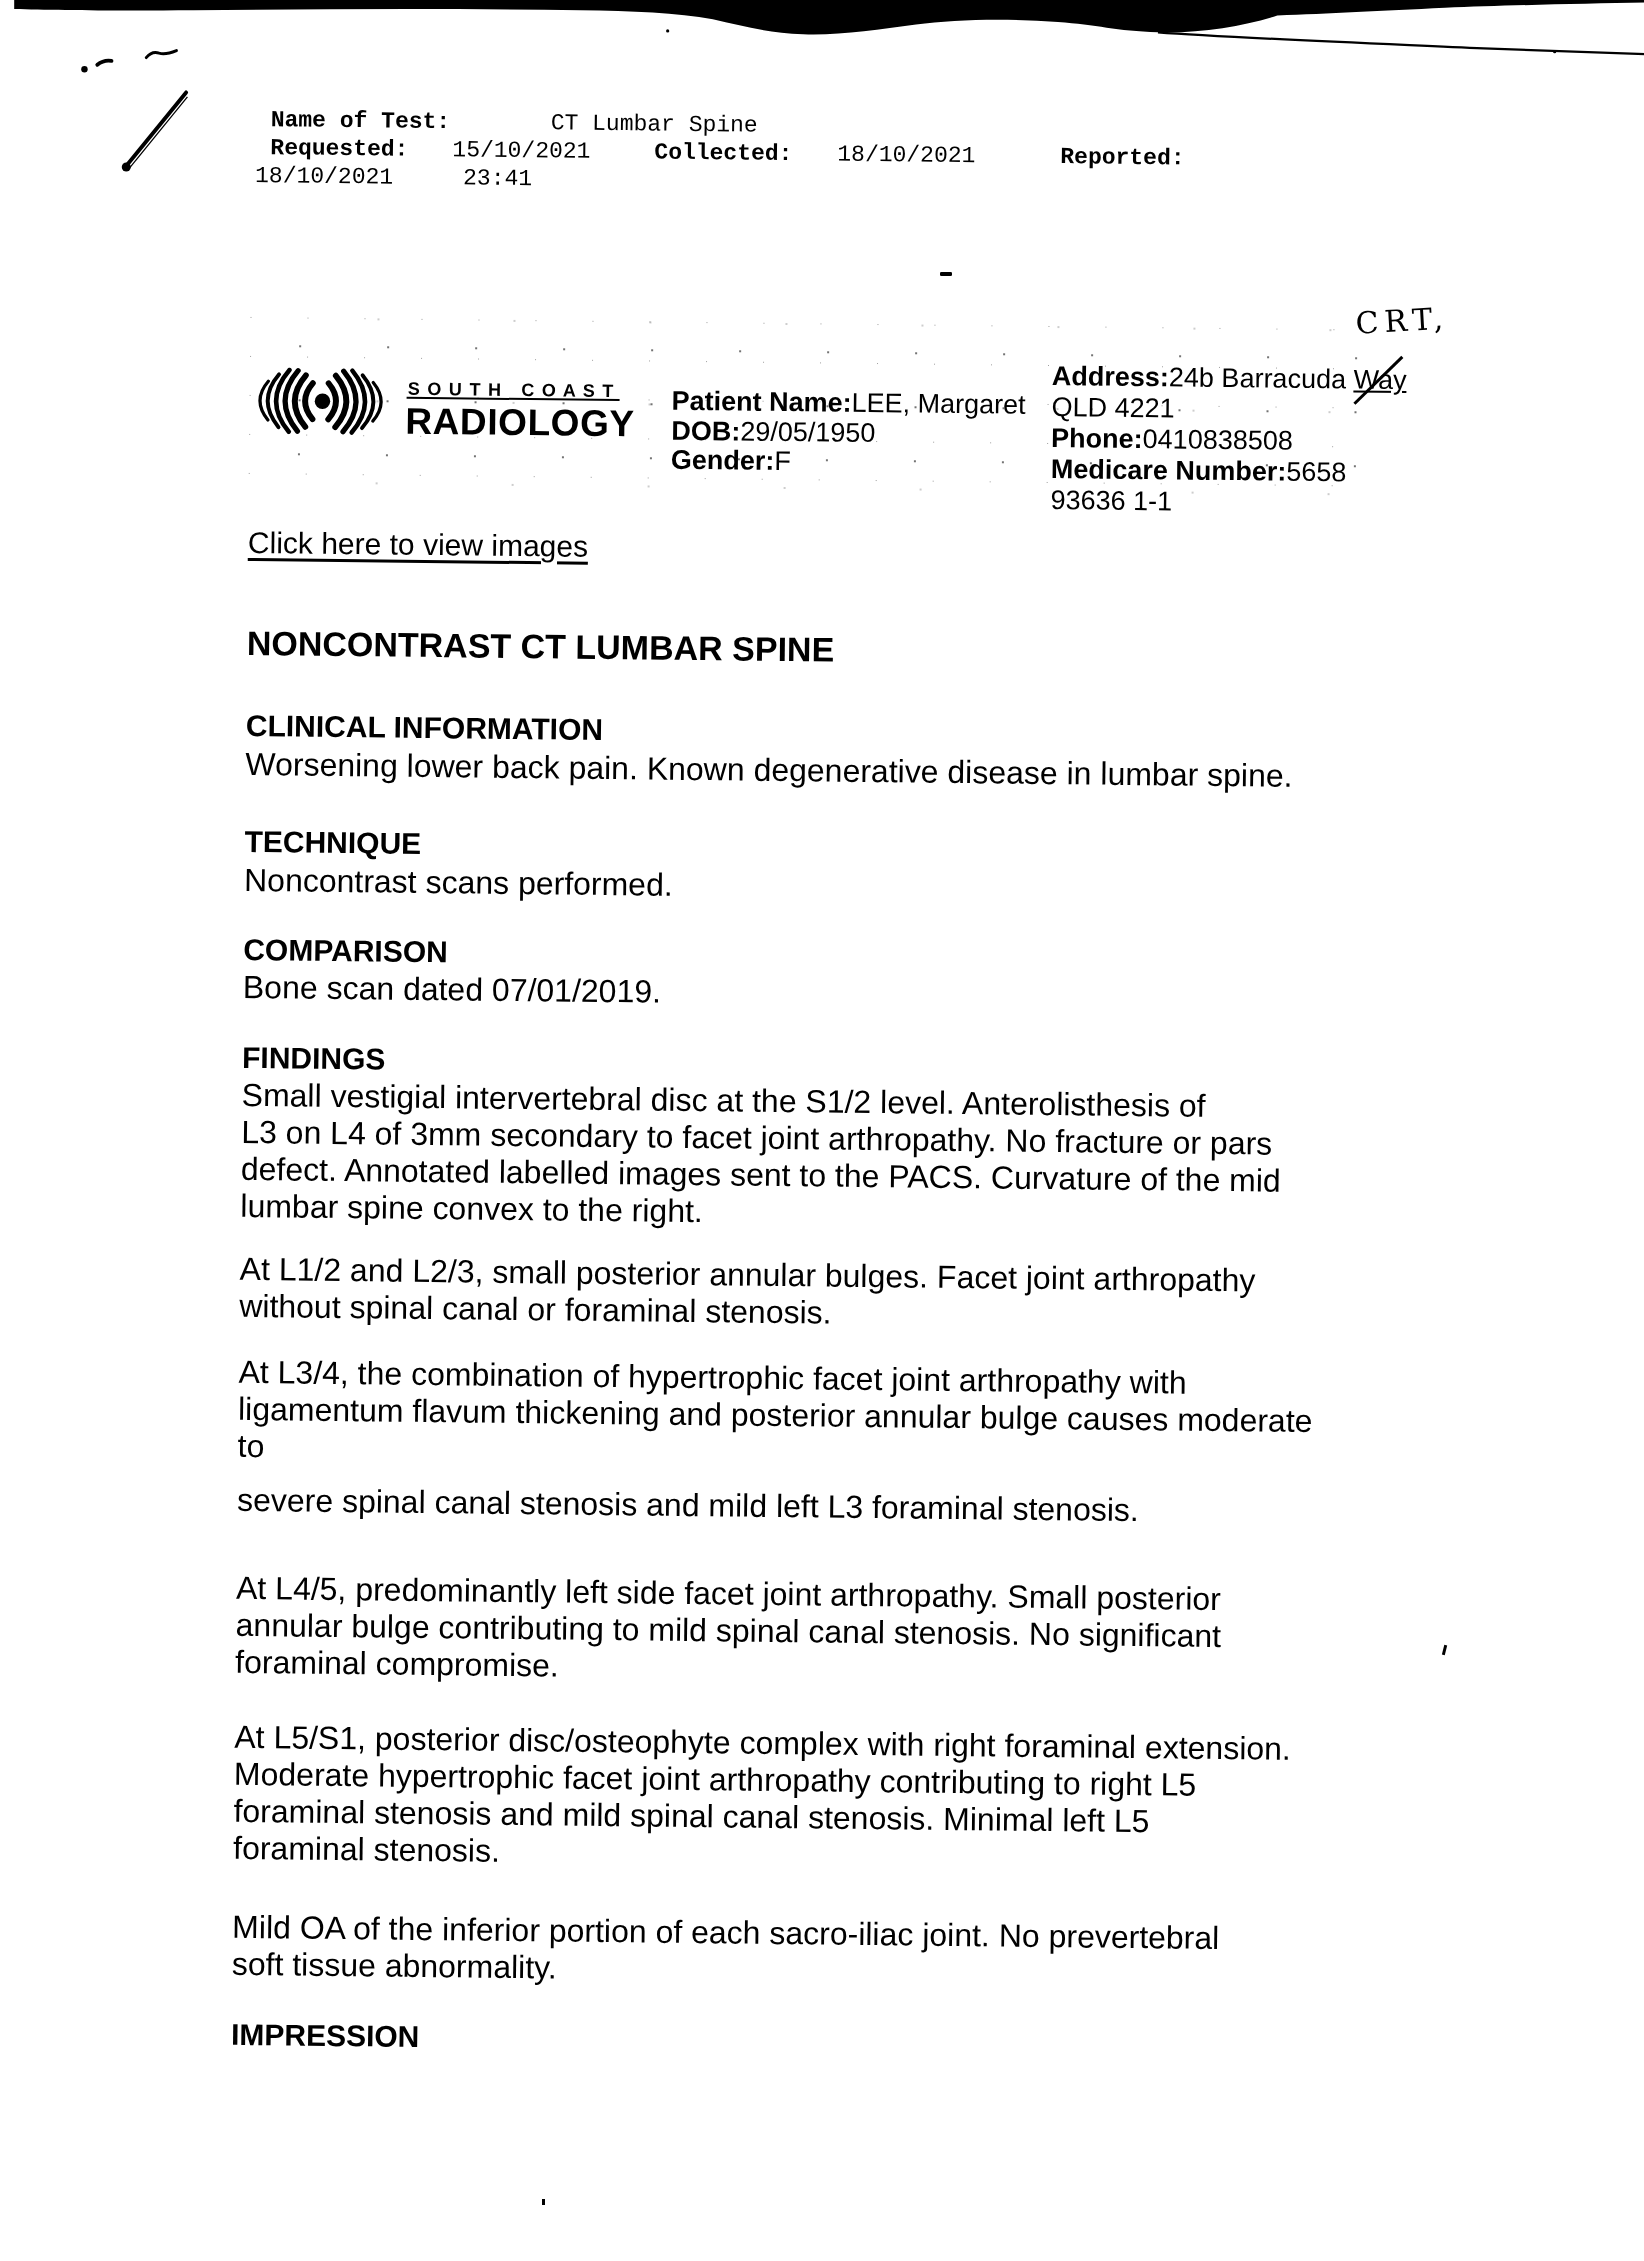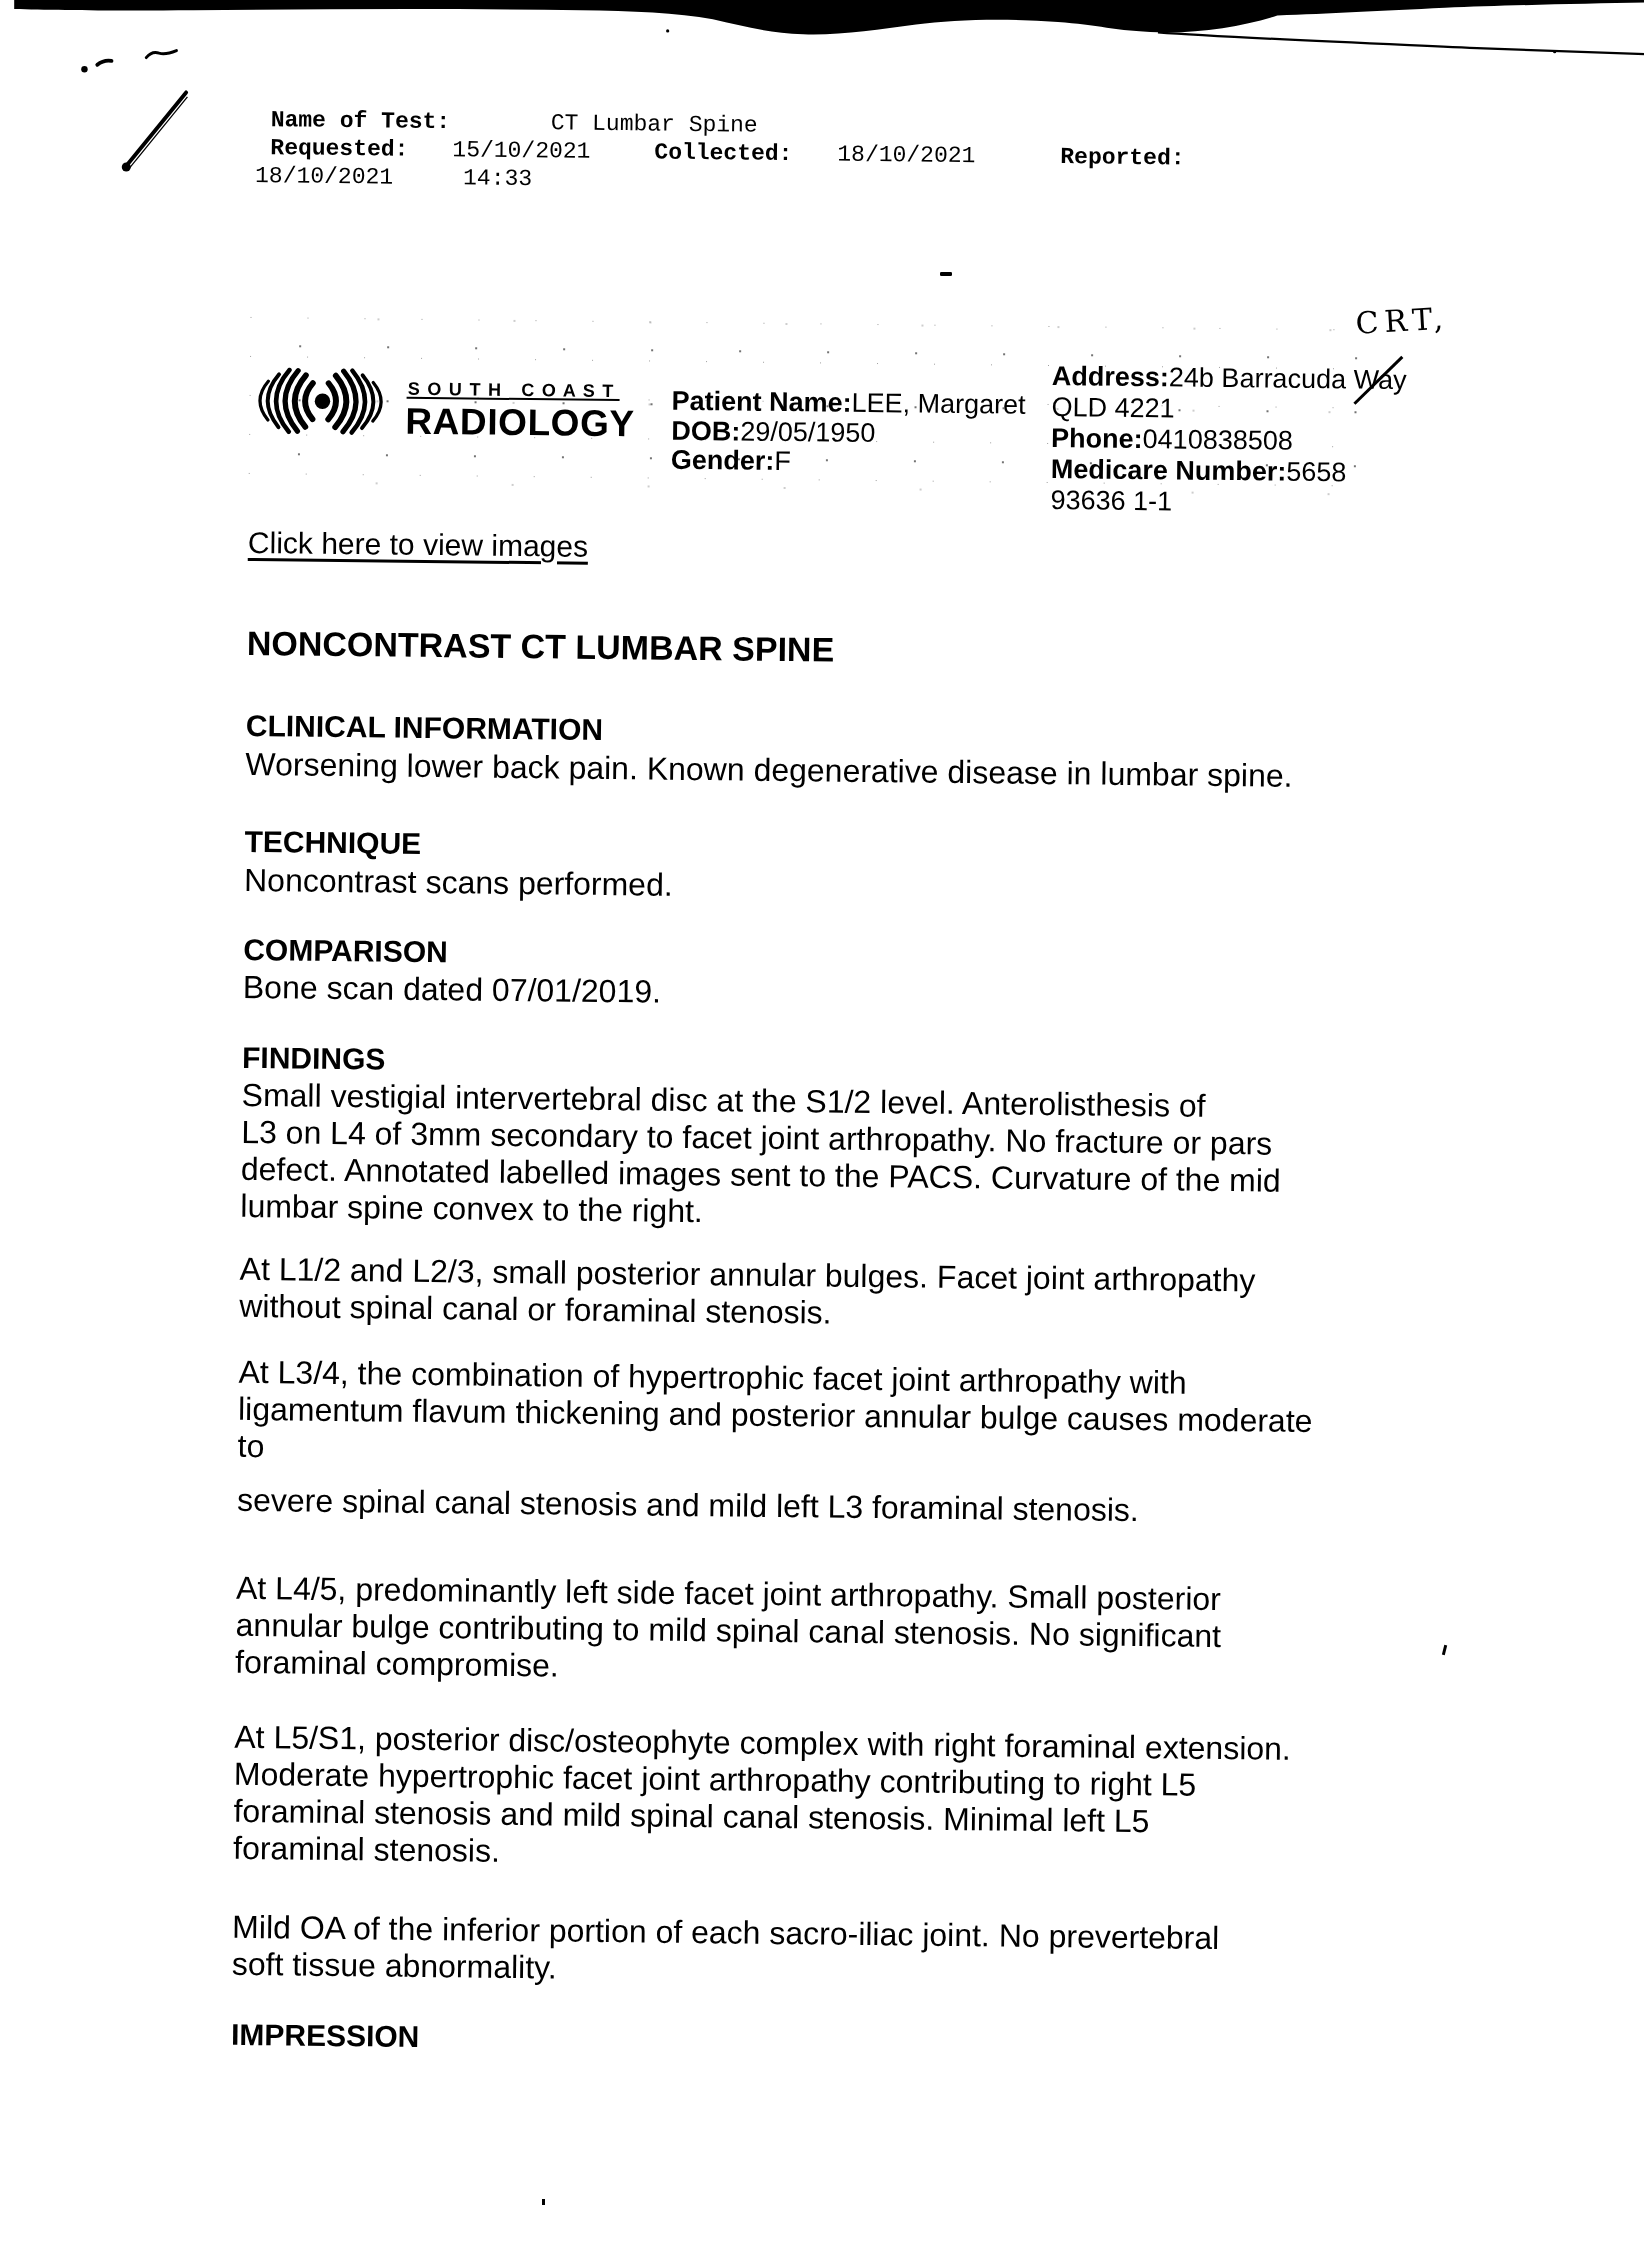--- a/index.html
+++ b/index.html
@@ -43,21 +43,21 @@
   .rule{background:#000;height:1.9px;}
   .pv{font-size:27px;line-height:27px;white-space:pre;}
   .pv b{font-weight:bold;}
   .link{
     font-size:30px;text-decoration:underline;text-decoration-thickness:2.6px;
     text-underline-offset:4.5px;color:#000;cursor:pointer;white-space:pre;
   }
   .title{font-size:34px;font-weight:bold;white-space:pre;}
   .h{font-size:30px;font-weight:bold;white-space:pre;}
   .p{font-size:32px;line-height:37px;white-space:pre-line;width:1225px;}
-  .struck{position:relative;display:inline-block;}
+  .struck{position:relative;display:inline-block;text-decoration:underline;}
   .struck::after{
     content:"";position:absolute;left:-9px;right:-5.2px;top:46%;height:0;
     border-top:3.9px solid #000;transform:rotate(-45deg);
   }
   .hand{
     font-family:"DejaVu Serif", serif;
     font-size:30px;letter-spacing:5.8px;
     transform:rotate(-4deg);white-space:pre;
   }
   svg{display:block;}
@@ -94,21 +94,21 @@
 
     <div>
       <span class="abs mono b" style="left:271px;top:107px;">Name of Test:</span>
       <span class="abs mono" style="left:551px;top:107px;">CT Lumbar Spine</span>
       <span class="abs mono b" style="left:271px;top:135px;">Requested:</span>
       <span class="abs mono" style="left:453px;top:135px;">15/10/2021</span>
       <span class="abs mono b" style="left:655px;top:135px;">Collected:</span>
       <span class="abs mono" style="left:838px;top:135px;">18/10/2021</span>
       <span class="abs mono b" style="left:1061px;top:135px;">Reported:</span>
       <span class="abs mono" style="left:256px;top:163px;">18/10/2021</span>
-      <span class="abs mono" style="left:464px;top:163px;">14:33</span>
+      <span class="abs mono" style="left:464px;top:163px;">23:41</span>
     </div>
 
     <div class="abs speckle" style="left:248px;top:313px;width:1113px;height:179px;"></div>
 
     <svg class="abs" style="left:253px;top:367px;" width="142" height="67" viewBox="0 0 220 104">
       <g stroke="#000" fill="none" stroke-linecap="round">
         <path d="M97.8,24 Q74.2,52 97.8,80" stroke-width="9"></path>
         <path d="M86.8,12 Q53.2,52 86.8,92" stroke-width="9"></path>
         <path d="M74.7,5  Q35.3,52 74.7,99" stroke-width="8"></path>
         <path d="M61.2,4  Q20.8,52 61.2,100" stroke-width="7"></path>

